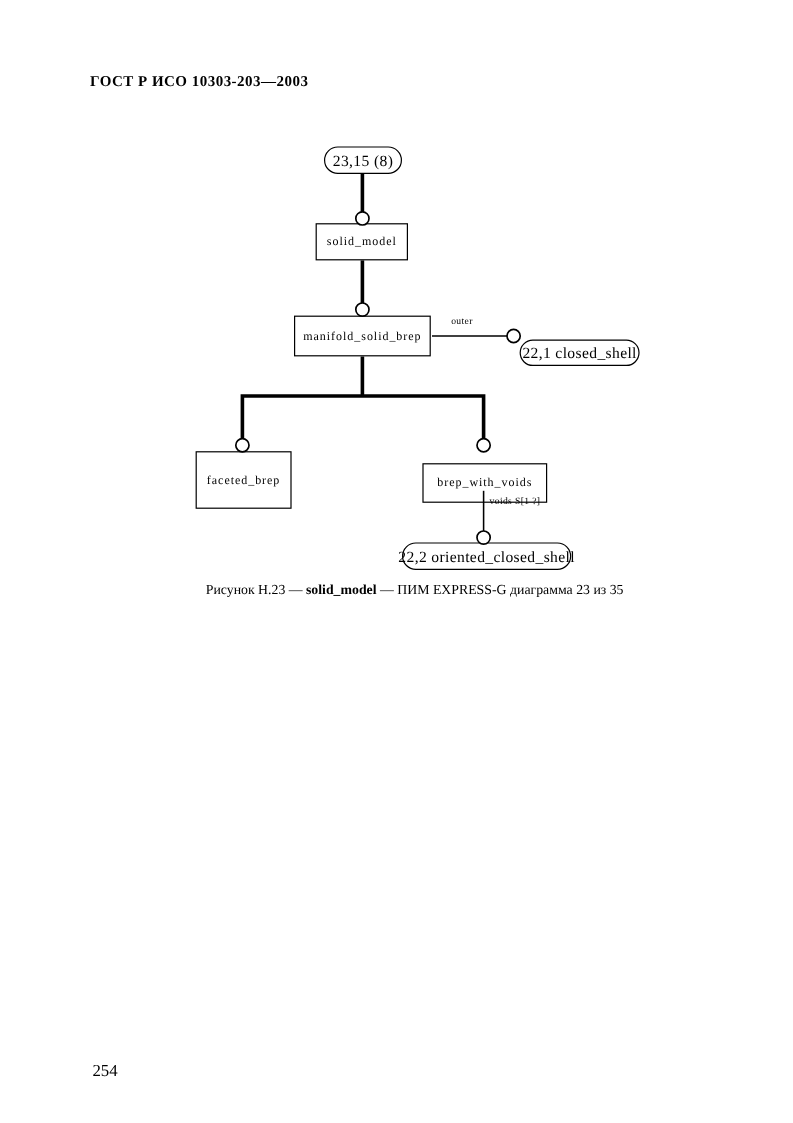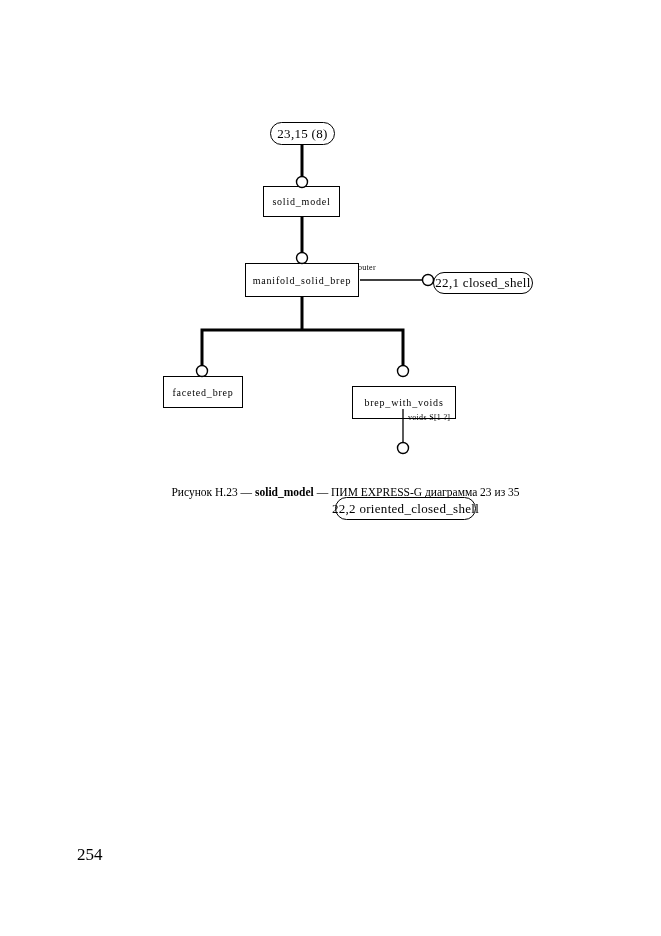--- a/index.html
+++ b/index.html
@@ -21,22 +21,22 @@
     left: 75px;
     top: 61px;
     font-size: 12.5px;
     font-weight: bold;
     letter-spacing: 0.4px;
     white-space: nowrap;
   }
   .page-number {
     position: absolute;
     left: 77px;
-    top: 845px;
-    font-size: 17px;
+    top: 886px;
+    font-size: 14px;
   }
   .diagram-svg {
     position: absolute;
     left: 0;
     top: 0;
     z-index: 3;
     pointer-events: none;
   }
   .entity-box {
     position: absolute;
@@ -59,50 +59,51 @@
     align-items: center;
     justify-content: center;
     font-size: 13px;
     letter-spacing: 0.3px;
     white-space: nowrap;
     z-index: 2;
     box-sizing: border-box;
   }
   .box-solid-model        { left: 263px; top: 186px; width: 77px;  height: 31px; }
   .box-manifold           { left: 245px; top: 263px; width: 114px; height: 34px; }
-  .box-faceted            { left: 163px; top: 376px; width: 80px;  height: 32px; }
+  .box-faceted            { left: 163px; top: 376px; width: 80px;  height: 48px; }
   .box-brep-with-voids    { left: 352px; top: 386px; width: 104px; height: 33px; }
   .oval-top               { left: 270px; top: 122px; width: 65px;  height: 23px; border-radius: 12px; }
-  .oval-closed-shell      { left: 433px; top: 272px; width: 100px; height: 22px; border-radius: 11px; }
-  .oval-oriented          { left: 335px; top: 452px; width: 141px; height: 23px; border-radius: 12px; margin-top: 45px; }
+  .oval-closed-shell      { left: 433px; top: 283px; width: 100px; height: 22px; border-radius: 11px; }
+  .oval-oriented          { left: 335px; top: 452px; width: 141px; height: 23px; border-radius: 12px; }
   .edge-label {
     position: absolute;
     font-size: 8px;
     letter-spacing: 0.3px;
     white-space: nowrap;
     z-index: 2;
   }
-  .label-outer { left: 358px; top: 263px; text-align: center; }
+  .label-outer { left: 376px; top: 263px; text-align: center; }
   .label-voids { left: 408px; top: 413px; }
   .caption {
     position: absolute;
     left: 15px;
     top: 486px;
     width: 661px;
     text-align: center;
     font-size: 11.5px;
     white-space: nowrap;
   }
   .caption .entity-name { font-weight: bold; }
 </style>
 </head>
 <body>
 
 <div class="page">
 
+  <div class="header">ГОСТ Р ИСО 10303-203—2003</div>
 
   <svg class="diagram-svg" width="661" height="936" viewBox="0 0 661 936">
 
     <line x1="302" y1="145" x2="302" y2="177" stroke="#000" stroke-width="3"></line>
 
     <line x1="302" y1="217" x2="302" y2="253" stroke="#000" stroke-width="3"></line>
 
     <path d="M302,297 L302,331 M200.5,330 L404.5,330 M202,330 L202,366 M403,330 L403,366" stroke="#000" stroke-width="3" fill="none"></path>
 
     <line x1="360" y1="280" x2="423" y2="280" stroke="#000" stroke-width="1.3"></line>

